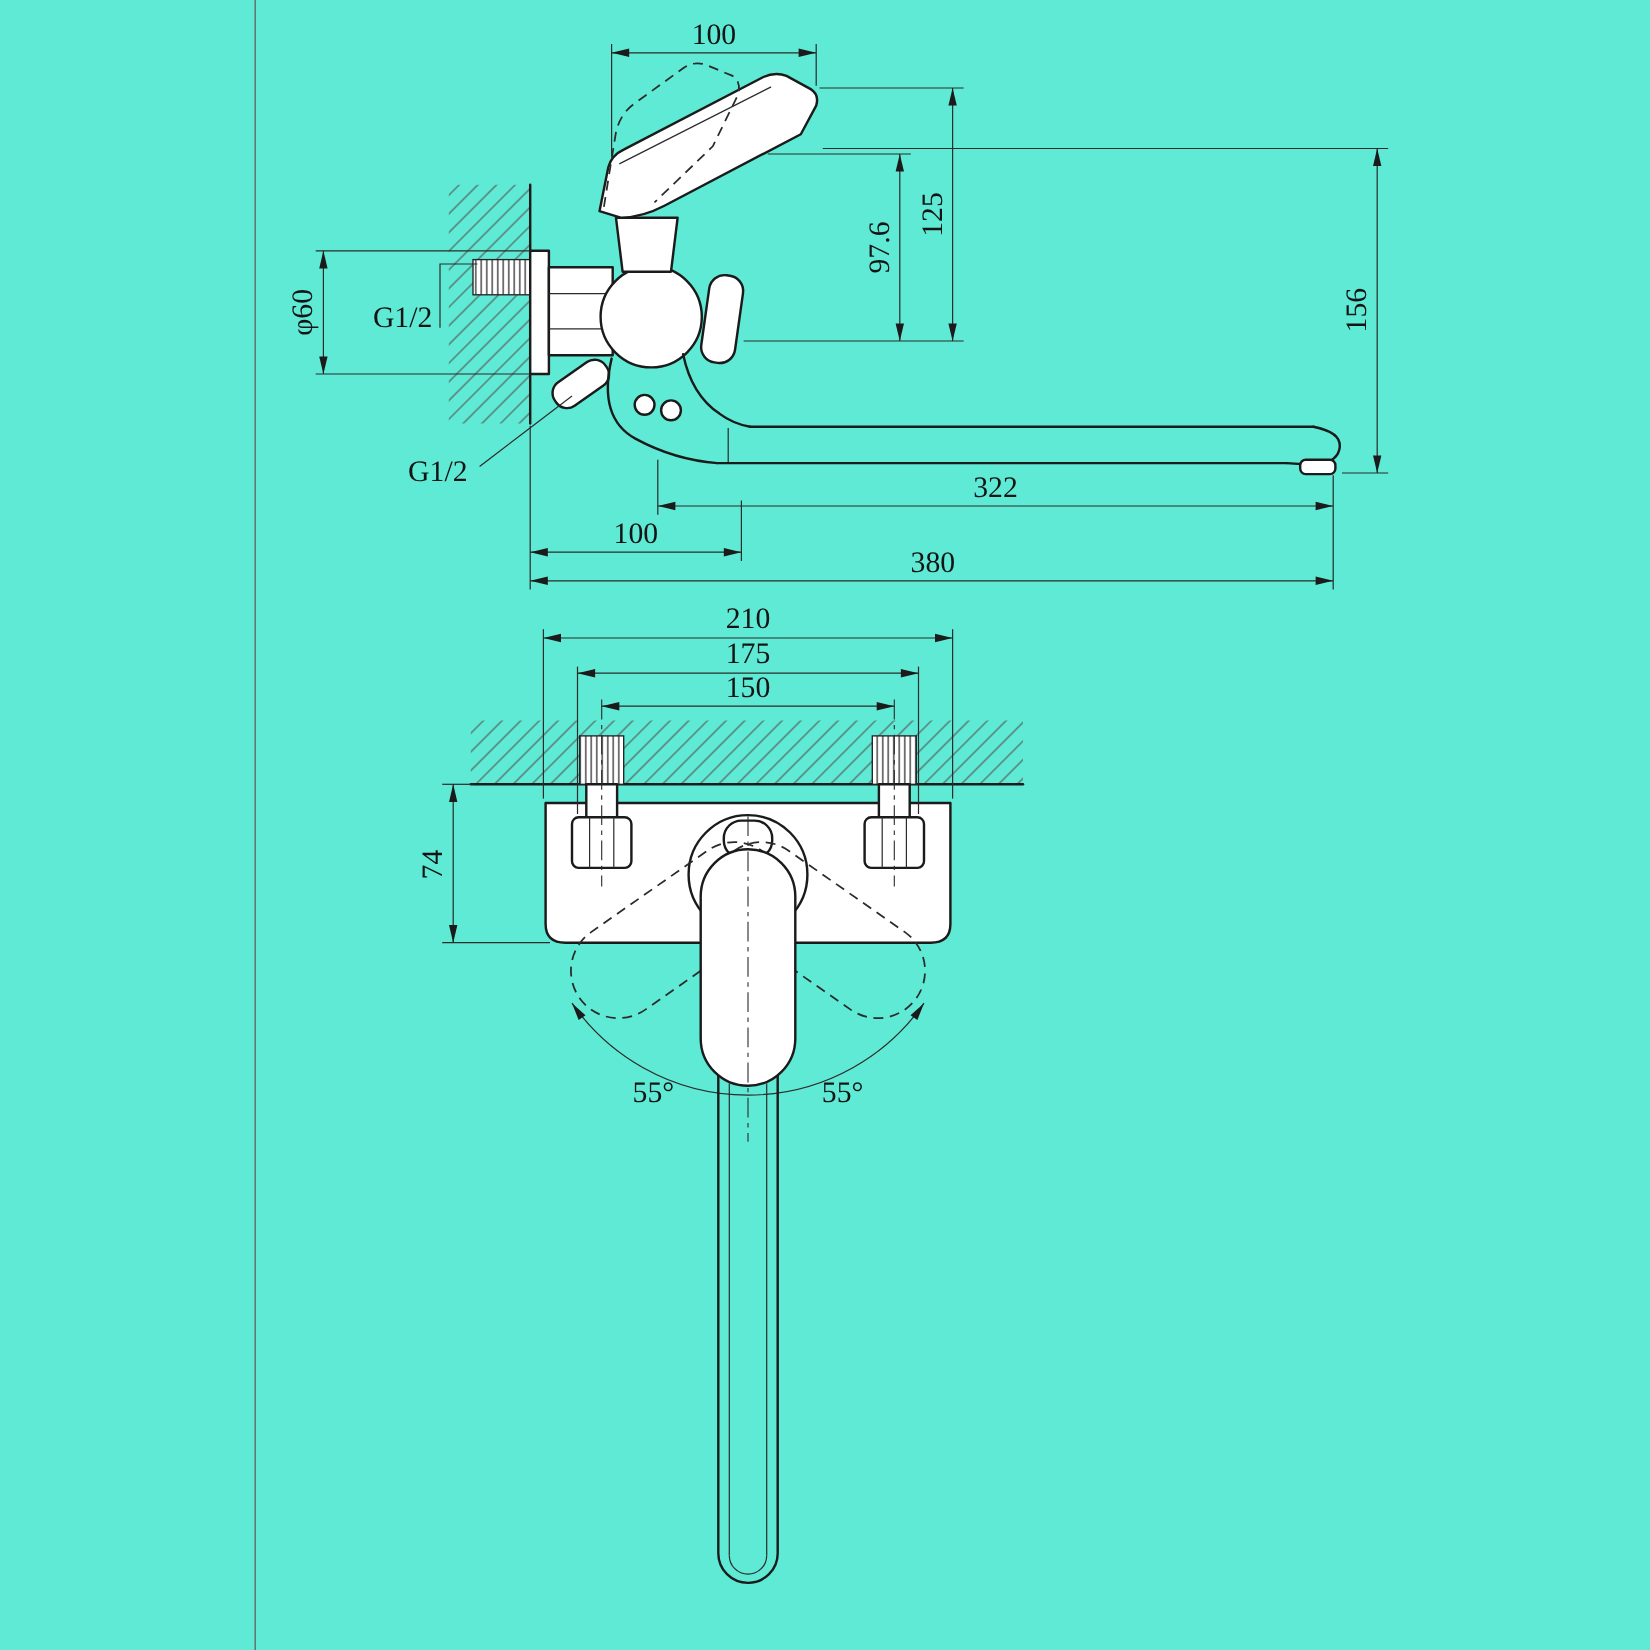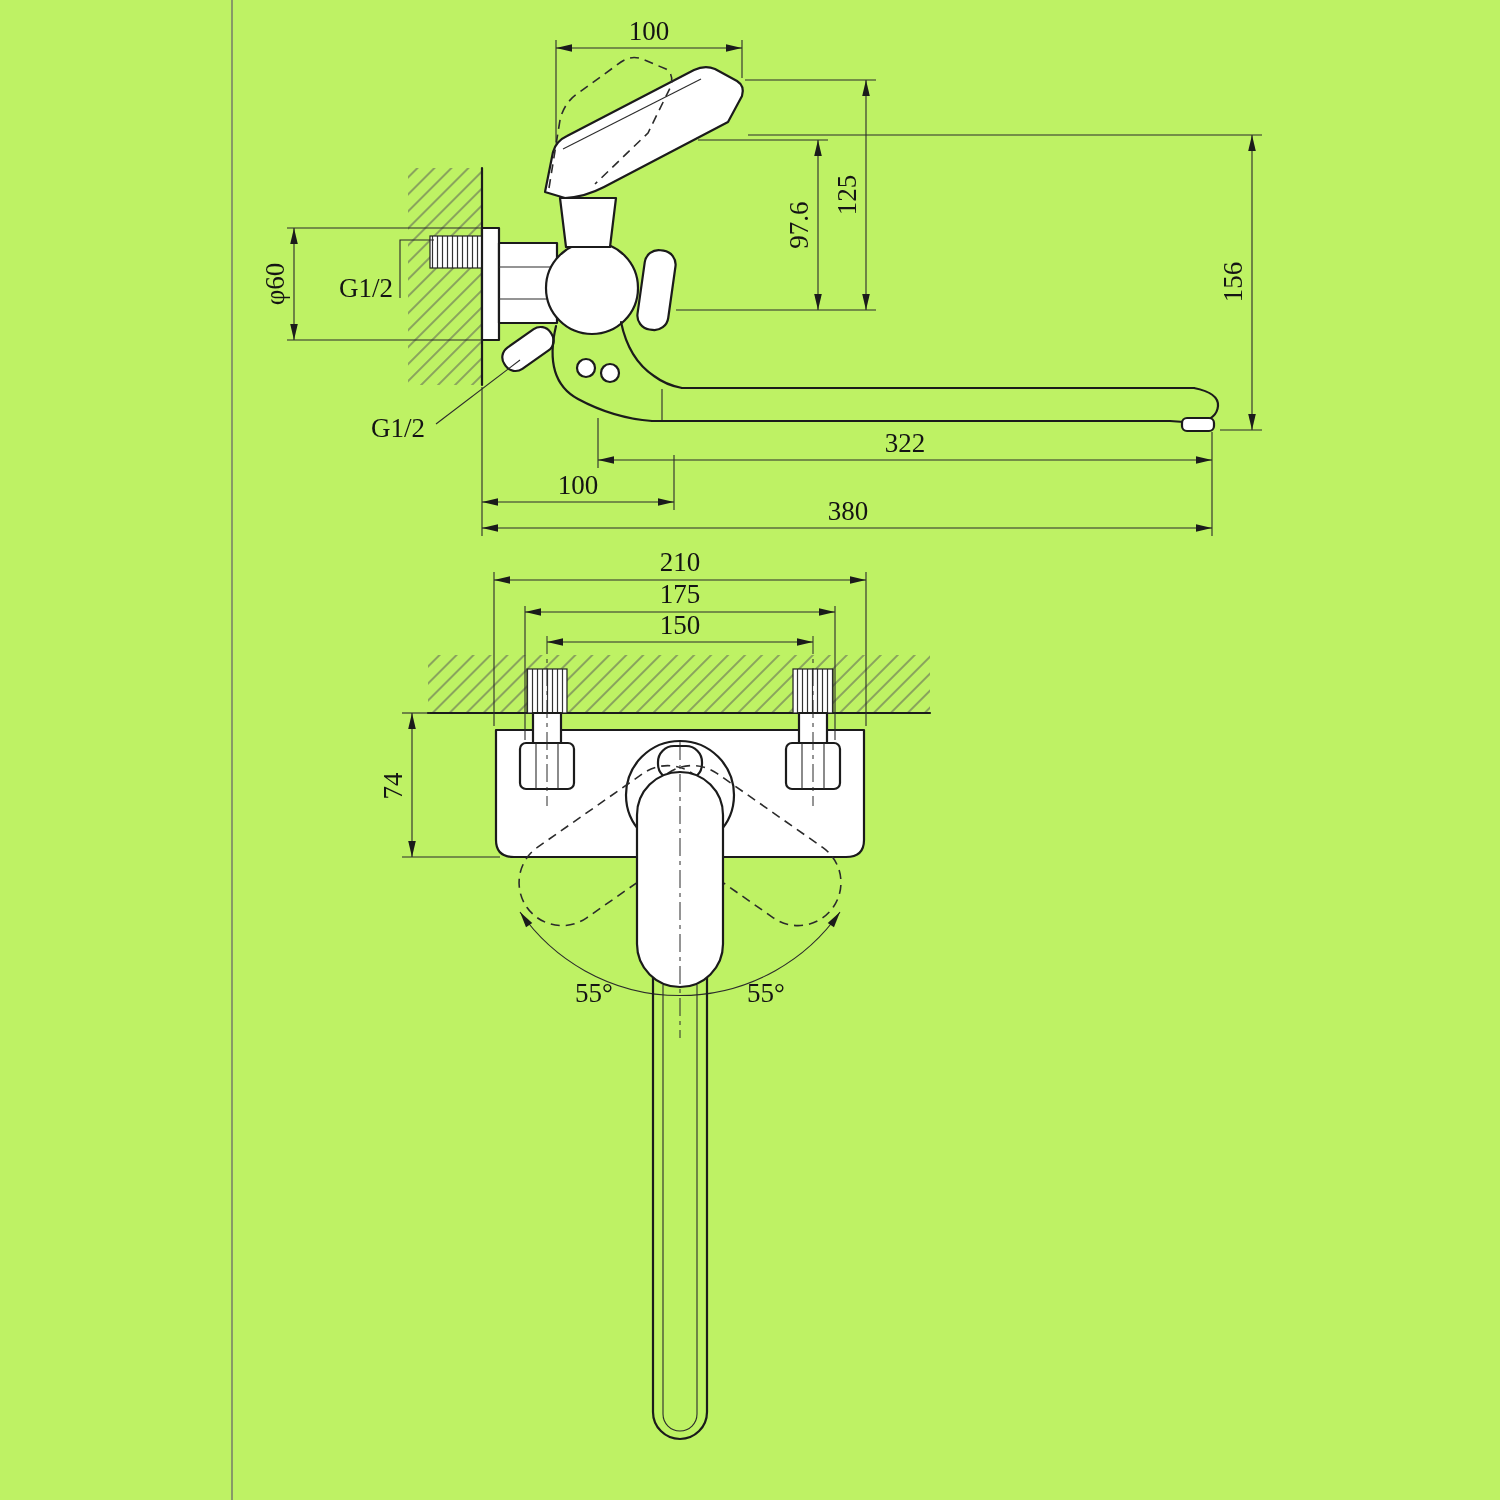--- a/index.html
+++ b/index.html
@@ -1,18 +1,18 @@
 <!DOCTYPE html>
 <html><head>
 <meta charset="utf-8">
 <style>
   * { box-sizing: border-box; }
   html,body { margin:0; padding:0; background:#ffffff; }
   .page {
-    width:1500px; height:1500px; position:relative; background:#bef264;
+    width:1500px; height:1500px; position:relative; background:#5eead4;
     font-family:"Liberation Serif", serif;
   }
   svg { display:block; }
   
   .ln   { stroke:#1b1b1b; stroke-width:2.2; fill:none; stroke-linecap:round; stroke-linejoin:round; }
   .lnw  { stroke:#1b1b1b; stroke-width:2.2; fill:#ffffff; stroke-linejoin:round; }
   .thin { stroke:#2b2b2b; stroke-width:1.1; fill:none; }
   .dim  { stroke:#2b2b2b; stroke-width:1.1; fill:none; }
   .dash { stroke-dasharray:9 6; stroke-width:1.6; }
   .cl   { stroke-dasharray:18 5 4 5; stroke-width:1; }

